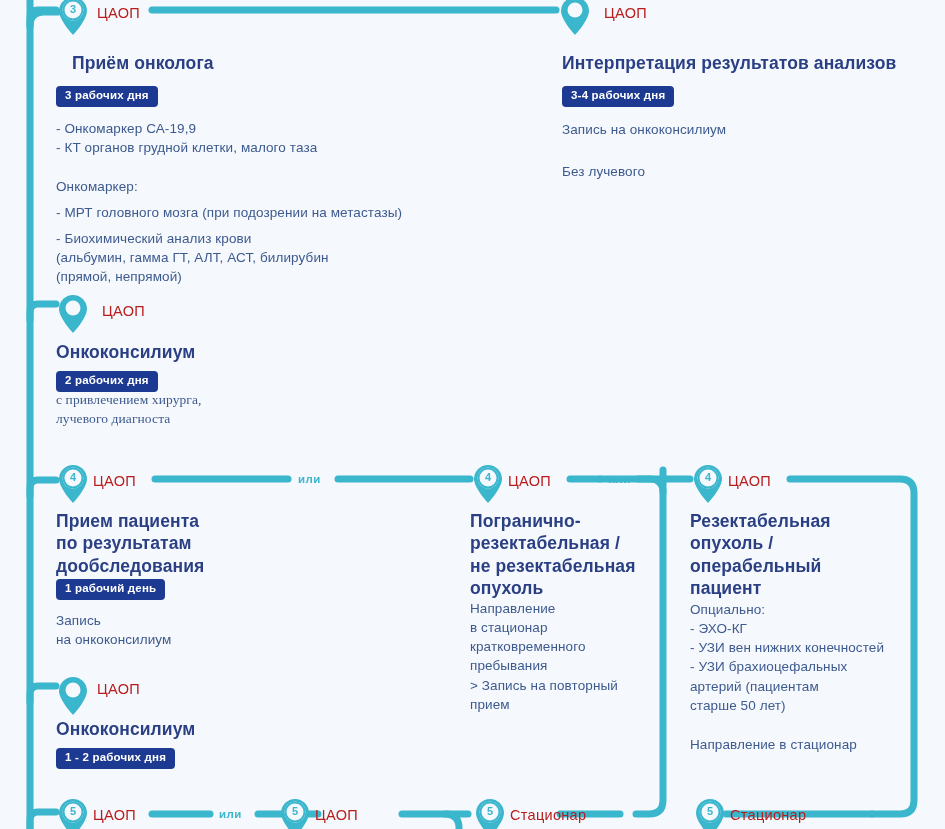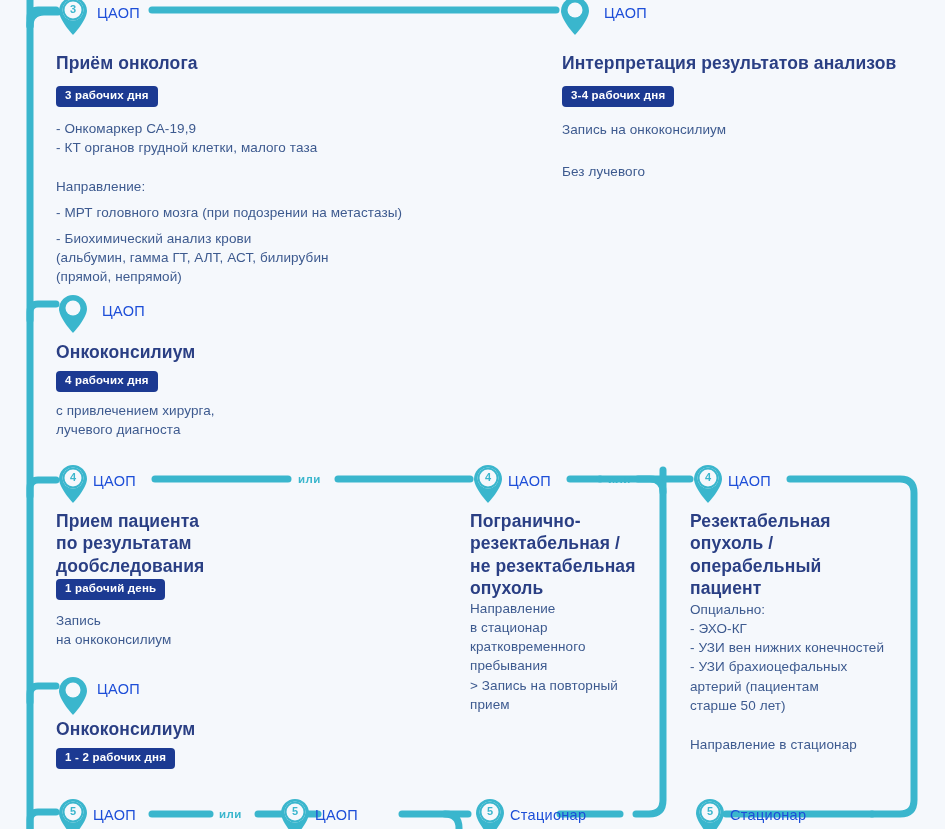--- a/index.html
+++ b/index.html
@@ -18,21 +18,21 @@
 
   
   .pin{position:absolute;width:30px;height:40px;}
   .pin svg{display:block;}
   .pin .num{
     position:absolute;left:0;top:2px;width:30px;height:23px;
     display:flex;align-items:center;justify-content:center;
     font-size:11px;font-weight:700;color:#3ab6cd;line-height:1;
   }
   .pinlabel{
-    position:absolute;font-size:14.5px;color:#1d4ed8;letter-spacing:.3px;
+    position:absolute;font-size:14.5px;color:#b91c1c;letter-spacing:.3px;
     white-space:nowrap;
   }
 
   
   .h-title{
     position:absolute;font-size:17.5px;font-weight:700;color:#2a3f84;
     letter-spacing:.1px;line-height:1.28;white-space:pre-line;
   }
   .badge{
     position:absolute;background:#1c3a92;color:#ffffff;
@@ -96,25 +96,25 @@
   <div class="pin" style="left:58px;top:-4px;">
     <svg width="30" height="40" viewBox="0 0 30 40">
       <path d="M15 1 C7.3 1 1 7.3 1 15 C1 24 15 39 15 39 C15 39 29 24 29 15 C29 7.3 22.7 1 15 1 Z" fill="#3ab6cd"></path>
       <circle cx="15" cy="14" r="10.5" fill="#f5f8fc"></circle>
       <circle cx="15" cy="14" r="9.5" fill="none" stroke="#3ab6cd" stroke-width="2"></circle>
     </svg>
     <span class="num">3</span>
   </div>
   <div class="pinlabel" style="left:97px;top:5px;">ЦАОП</div>
 
-  <div class="h-title" style="left:56px;top:52px;">Приём онколога</div>
+  <div class="h-title" style="left:72px;top:52px;">Приём онколога</div>
   <div class="badge" style="left:56px;top:86px;">3 рабочих дня</div>
   <div class="body-txt" style="left:56px;top:119px;">- Онкомаркер СА-19,9
 - КТ органов грудной клетки, малого таза</div>
-  <div class="body-txt" style="left:56px;top:177px;">Направление:</div>
+  <div class="body-txt" style="left:56px;top:177px;">Онкомаркер:</div>
   <div class="body-txt" style="left:56px;top:203px;">- МРТ головного мозга (при подозрении на метастазы)</div>
   <div class="body-txt" style="left:56px;top:229px;">- Биохимический анализ крови
 (альбумин, гамма ГТ, АЛТ, АСТ, билирубин
 (прямой, непрямой)</div>
 
   <div class="pin" style="left:560px;top:-4px;">
     <svg width="30" height="40" viewBox="0 0 30 40">
       <path d="M15 1 C7.3 1 1 7.3 1 15 C1 24 15 39 15 39 C15 39 29 24 29 15 C29 7.3 22.7 1 15 1 Z" fill="#3ab6cd"></path>
       <circle cx="15" cy="14" r="7.5" fill="#f5f8fc"></circle>
     </svg>
@@ -130,22 +130,22 @@
   <div class="pin" style="left:58px;top:294px;">
     <svg width="30" height="40" viewBox="0 0 30 40">
       <path d="M15 1 C7.3 1 1 7.3 1 15 C1 24 15 39 15 39 C15 39 29 24 29 15 C29 7.3 22.7 1 15 1 Z" fill="#3ab6cd"></path>
       <circle cx="15" cy="14" r="7.5" fill="#f5f8fc"></circle>
     </svg>
     <span class="num"></span>
   </div>
   <div class="pinlabel" style="left:102px;top:303px;">ЦАОП</div>
 
   <div class="h-title" style="left:56px;top:341px;">Онкоконсилиум</div>
-  <div class="badge" style="left:56px;top:371px;">4 рабочих дня</div>
-  <div class="body-txt" style="left:56px;top:401px;">с привлечением хирурга,
+  <div class="badge" style="left:56px;top:371px;">2 рабочих дня</div>
+  <div class="body-txt" style="left:56px;top:390px;font-family:Liberation Serif, serif;">с привлечением хирурга,
 лучевого диагноста</div>
 
   <div class="pin" style="left:58px;top:464px;">
     <svg width="30" height="40" viewBox="0 0 30 40">
       <path d="M15 1 C7.3 1 1 7.3 1 15 C1 24 15 39 15 39 C15 39 29 24 29 15 C29 7.3 22.7 1 15 1 Z" fill="#3ab6cd"></path>
       <circle cx="15" cy="14" r="10.5" fill="#f5f8fc"></circle>
       <circle cx="15" cy="14" r="9.5" fill="none" stroke="#3ab6cd" stroke-width="2"></circle>
     </svg>
     <span class="num">4</span>
   </div>

